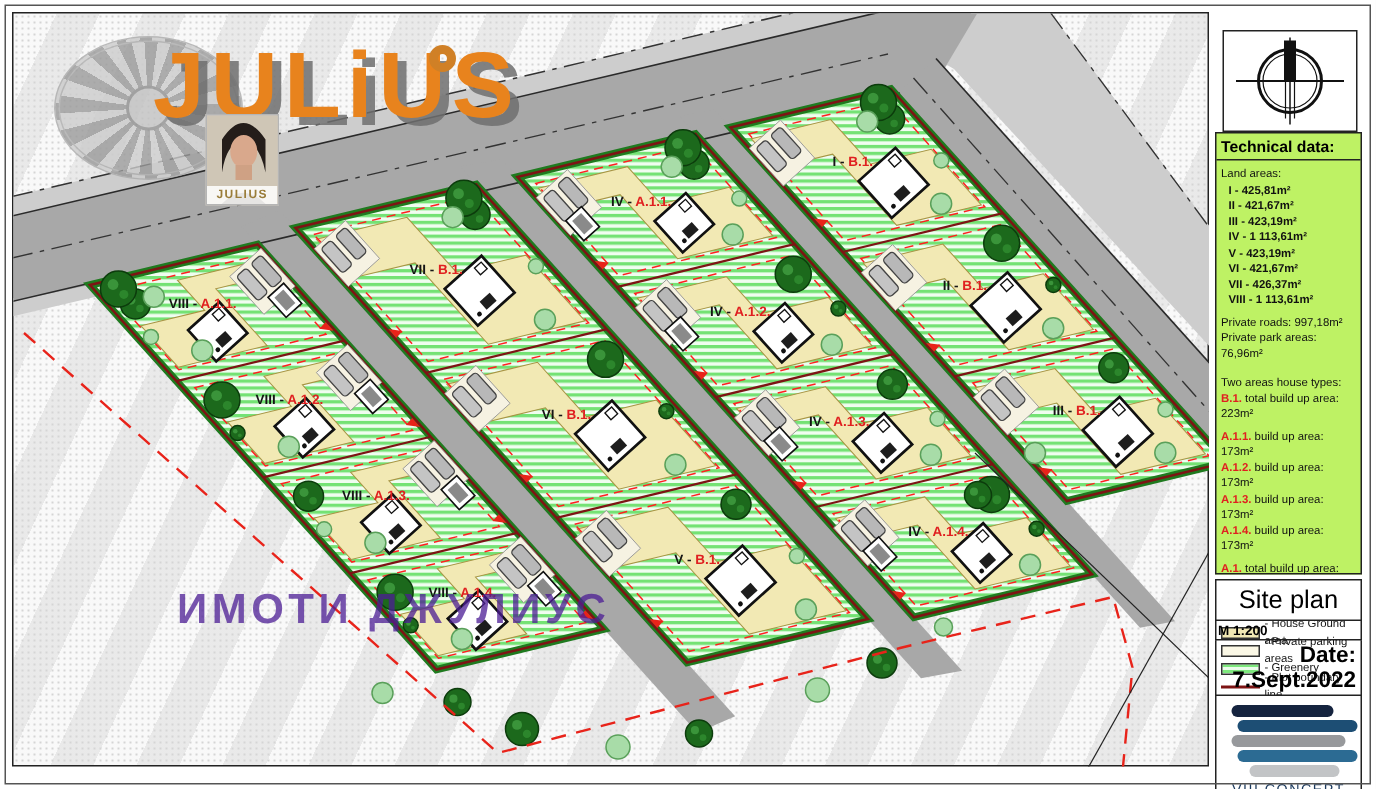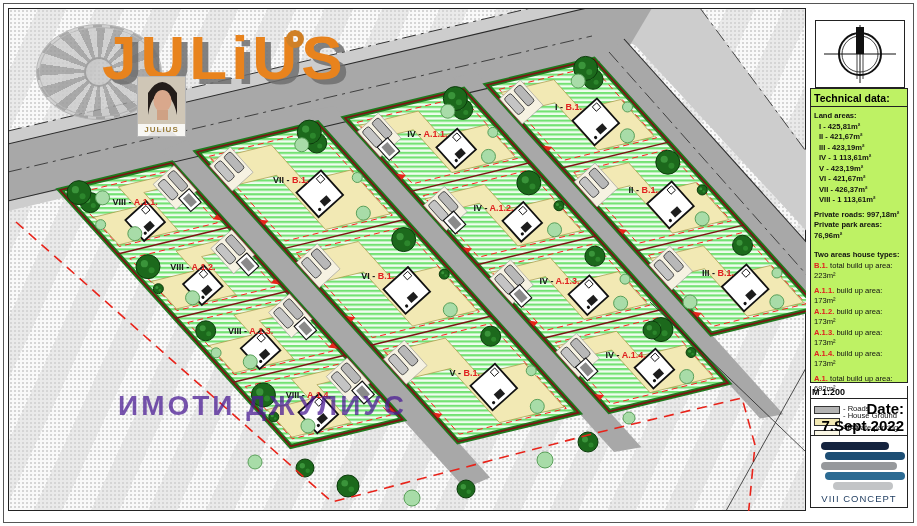--- a/index.html
+++ b/index.html
@@ -30,21 +30,21 @@
   .watermark{position:absolute;left:118px;top:390px;font-size:28px;font-weight:bold;color:#4c1d95;opacity:.75;
     letter-spacing:3px;white-space:nowrap;}
   
   .footer-title{position:absolute;left:20px;top:486px;font-size:14px;color:#111;}
   
   .panel{position:absolute;left:806px;top:8px;width:104px;height:512px;background:#fff;}
   .north-box{position:absolute;left:9px;top:12px;width:90px;height:68px;border:1px solid #222;background:#fff;}
   .tech-box{position:absolute;left:4px;top:80px;width:98px;height:295px;border:1px solid #222;background:#bef264;}
   .tech-title{border-bottom:1px solid #222;font-size:10.5px;font-weight:bold;padding:3px 3px 2px 3px;}
   .tech-body{padding:4px 2px 0 3px;font-size:7.6px;line-height:10.5px;color:#111;}
-  .tech-body .h{font-weight:bold;}
+  .tech-body .h{font-weight:normal;}
   .tech-body .ind{padding-left:5px;font-weight:bold;}
   .sp{height:4px;} .sp2{height:9px;}
   .red{color:#e02020;font-weight:bold;}
   .lg{display:flex;align-items:center;gap:3px;height:12px;}
   .sw{display:inline-block;width:26px;height:8px;border:1px solid #333;flex:0 0 auto;}
   .sw-roads{background:#b3b3b3;}
   .sw-ground{background:#f2e9b4;}
   .sw-park{background:#fbf8e6;}
   .sw-green{background:repeating-linear-gradient(0deg,#7de87d 0 2px,#eafdea 2px 4px);}
   .sw-line{width:26px;height:0;border:none;border-top:2px solid #7d1414;}
@@ -715,20 +715,21 @@
             <span>- Setback line</span>
           </div>
         <div class="lg">
             <span class="sw-tri"></span>
             <span>- Entrance</span>
           </div>
       </div>
     </div>
 
     <div class="titleblock">
+      <div class="tb-title">Site plan</div>
       <div class="tb-scale">M 1:200</div>
       <div class="tb-date">Date: 7.Sept.2022</div>
       <div class="tb-logo">
         <div class="bar" style="width:68px;margin-left:6px;background:#15243f;"></div>
         <div class="bar" style="width:80px;margin-left:10px;background:#1d4e74;"></div>
         <div class="bar" style="width:76px;margin-left:6px;background:#97999c;"></div>
         <div class="bar" style="width:80px;margin-left:10px;background:#2c6b93;"></div>
         <div class="bar" style="width:60px;margin-left:18px;background:#c2c4c6;"></div>
         <div class="tb-company">VIII CONCEPT</div>
       </div>

